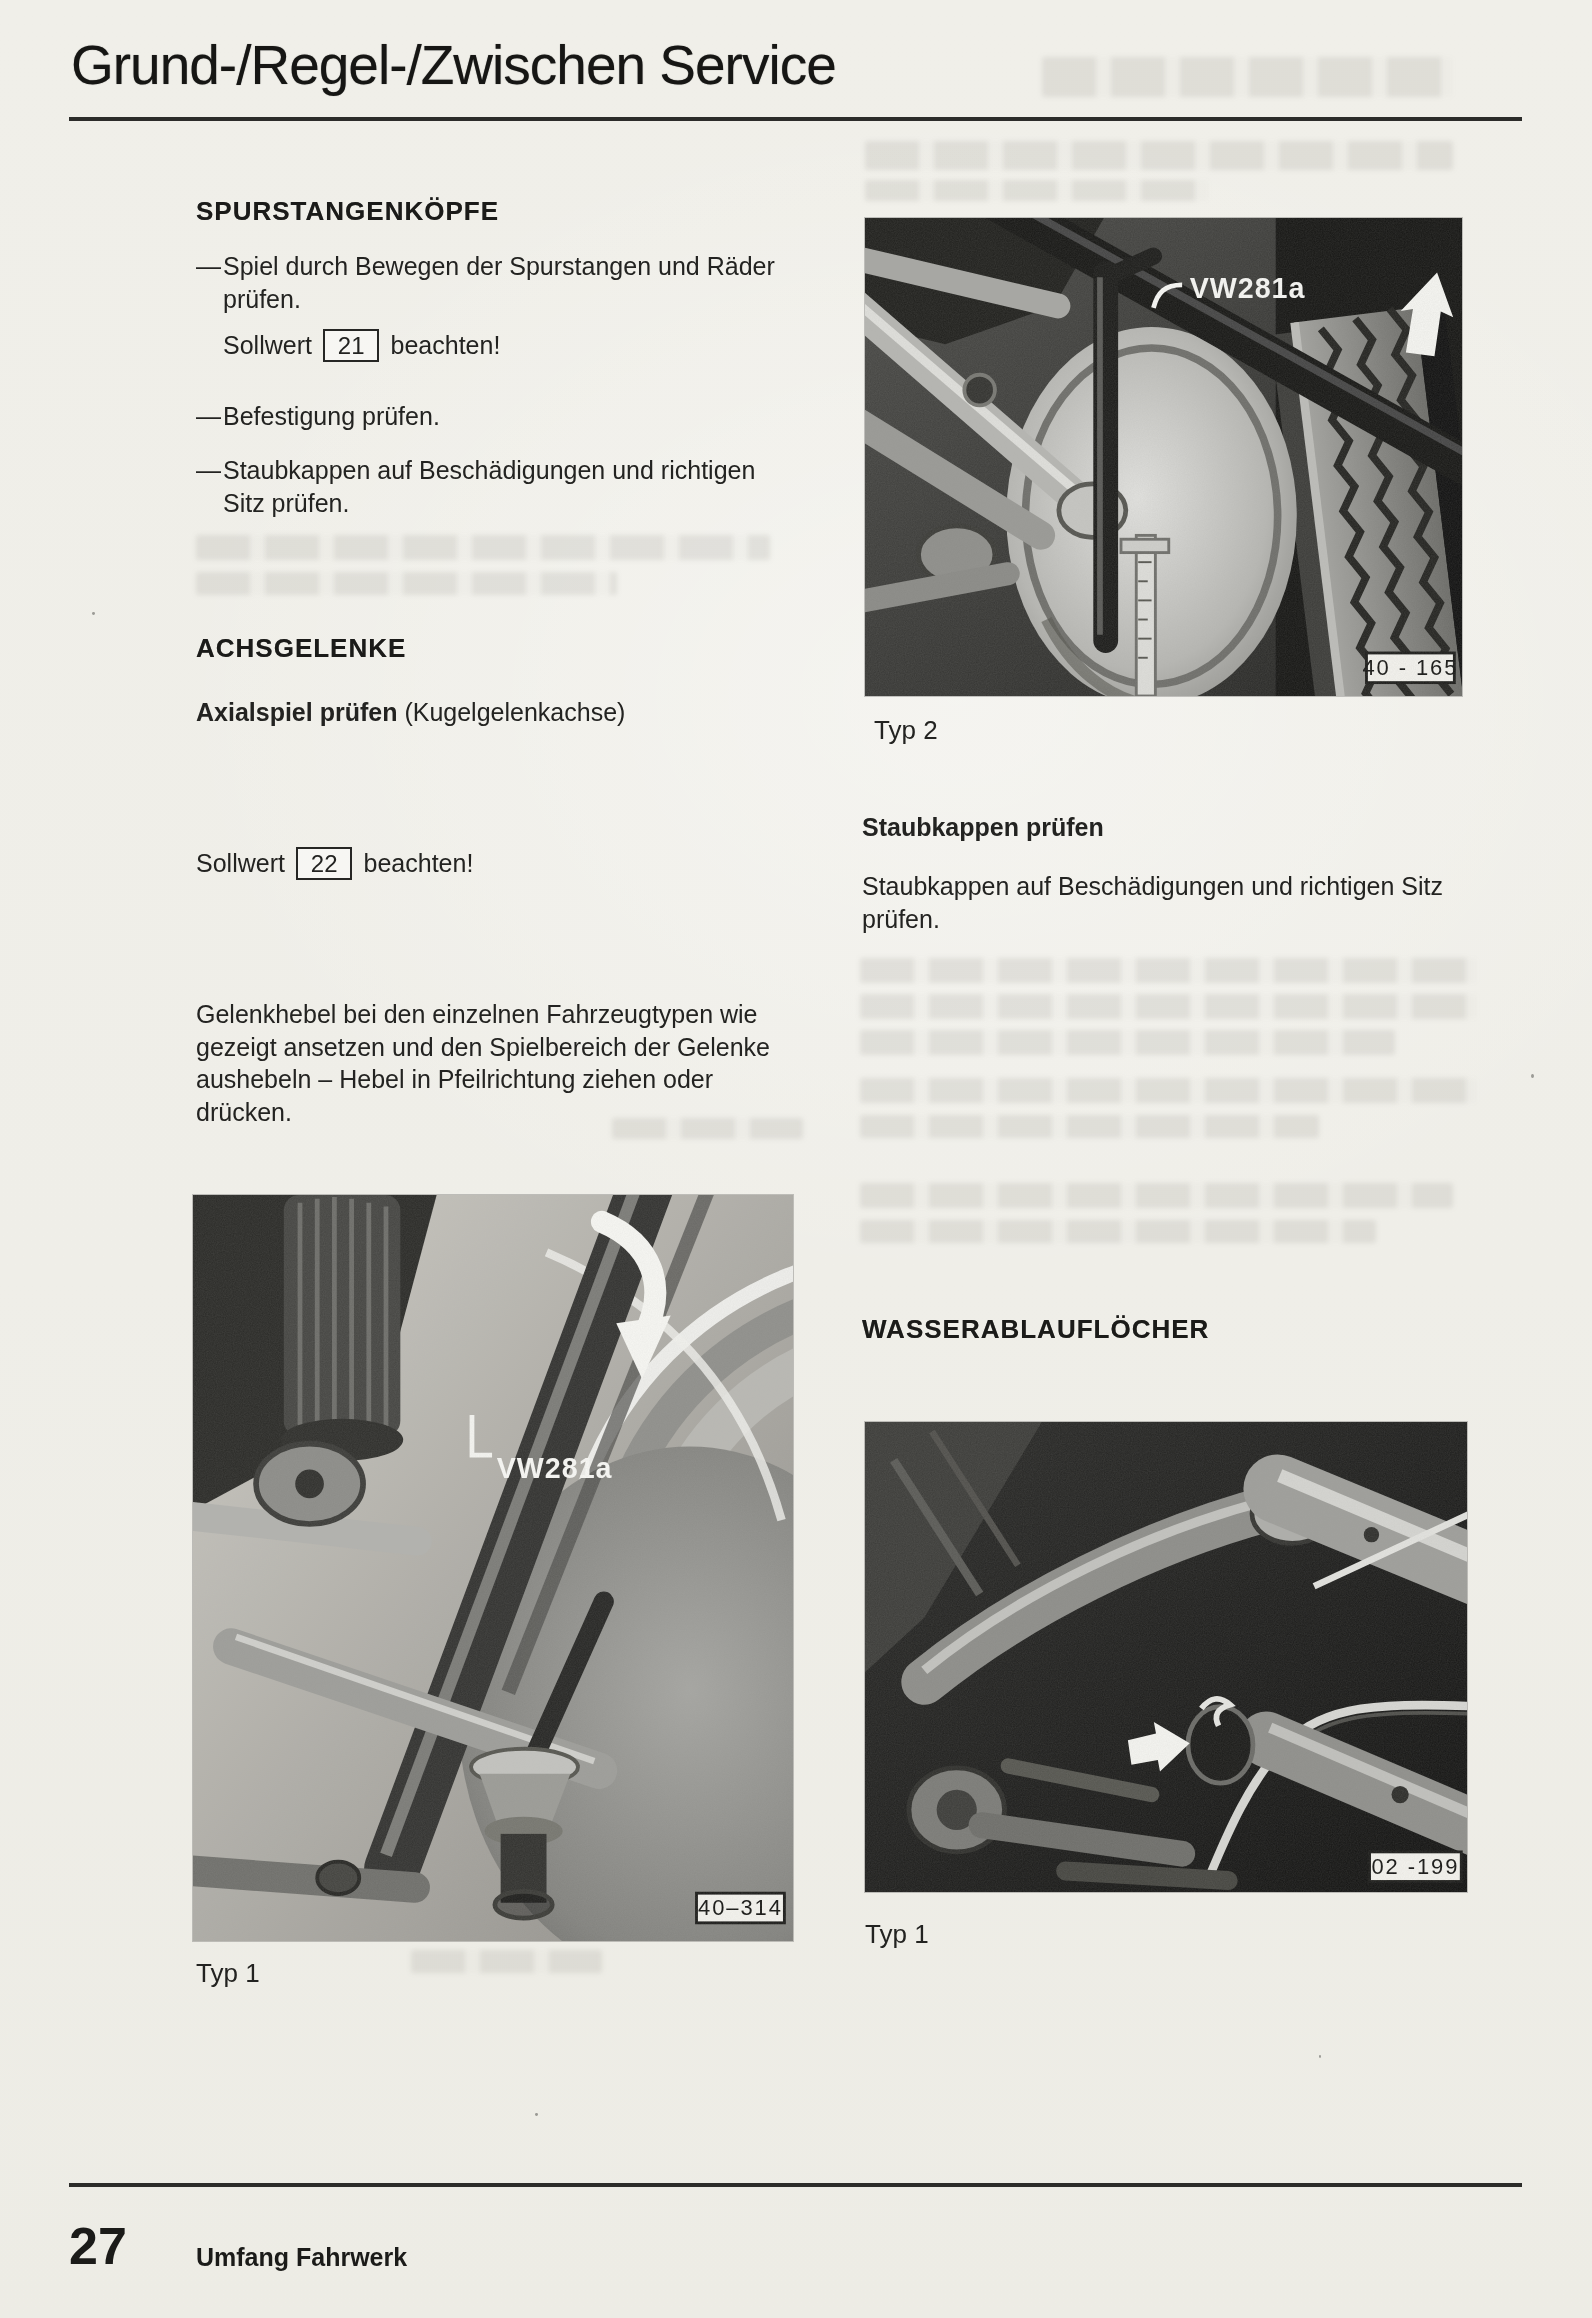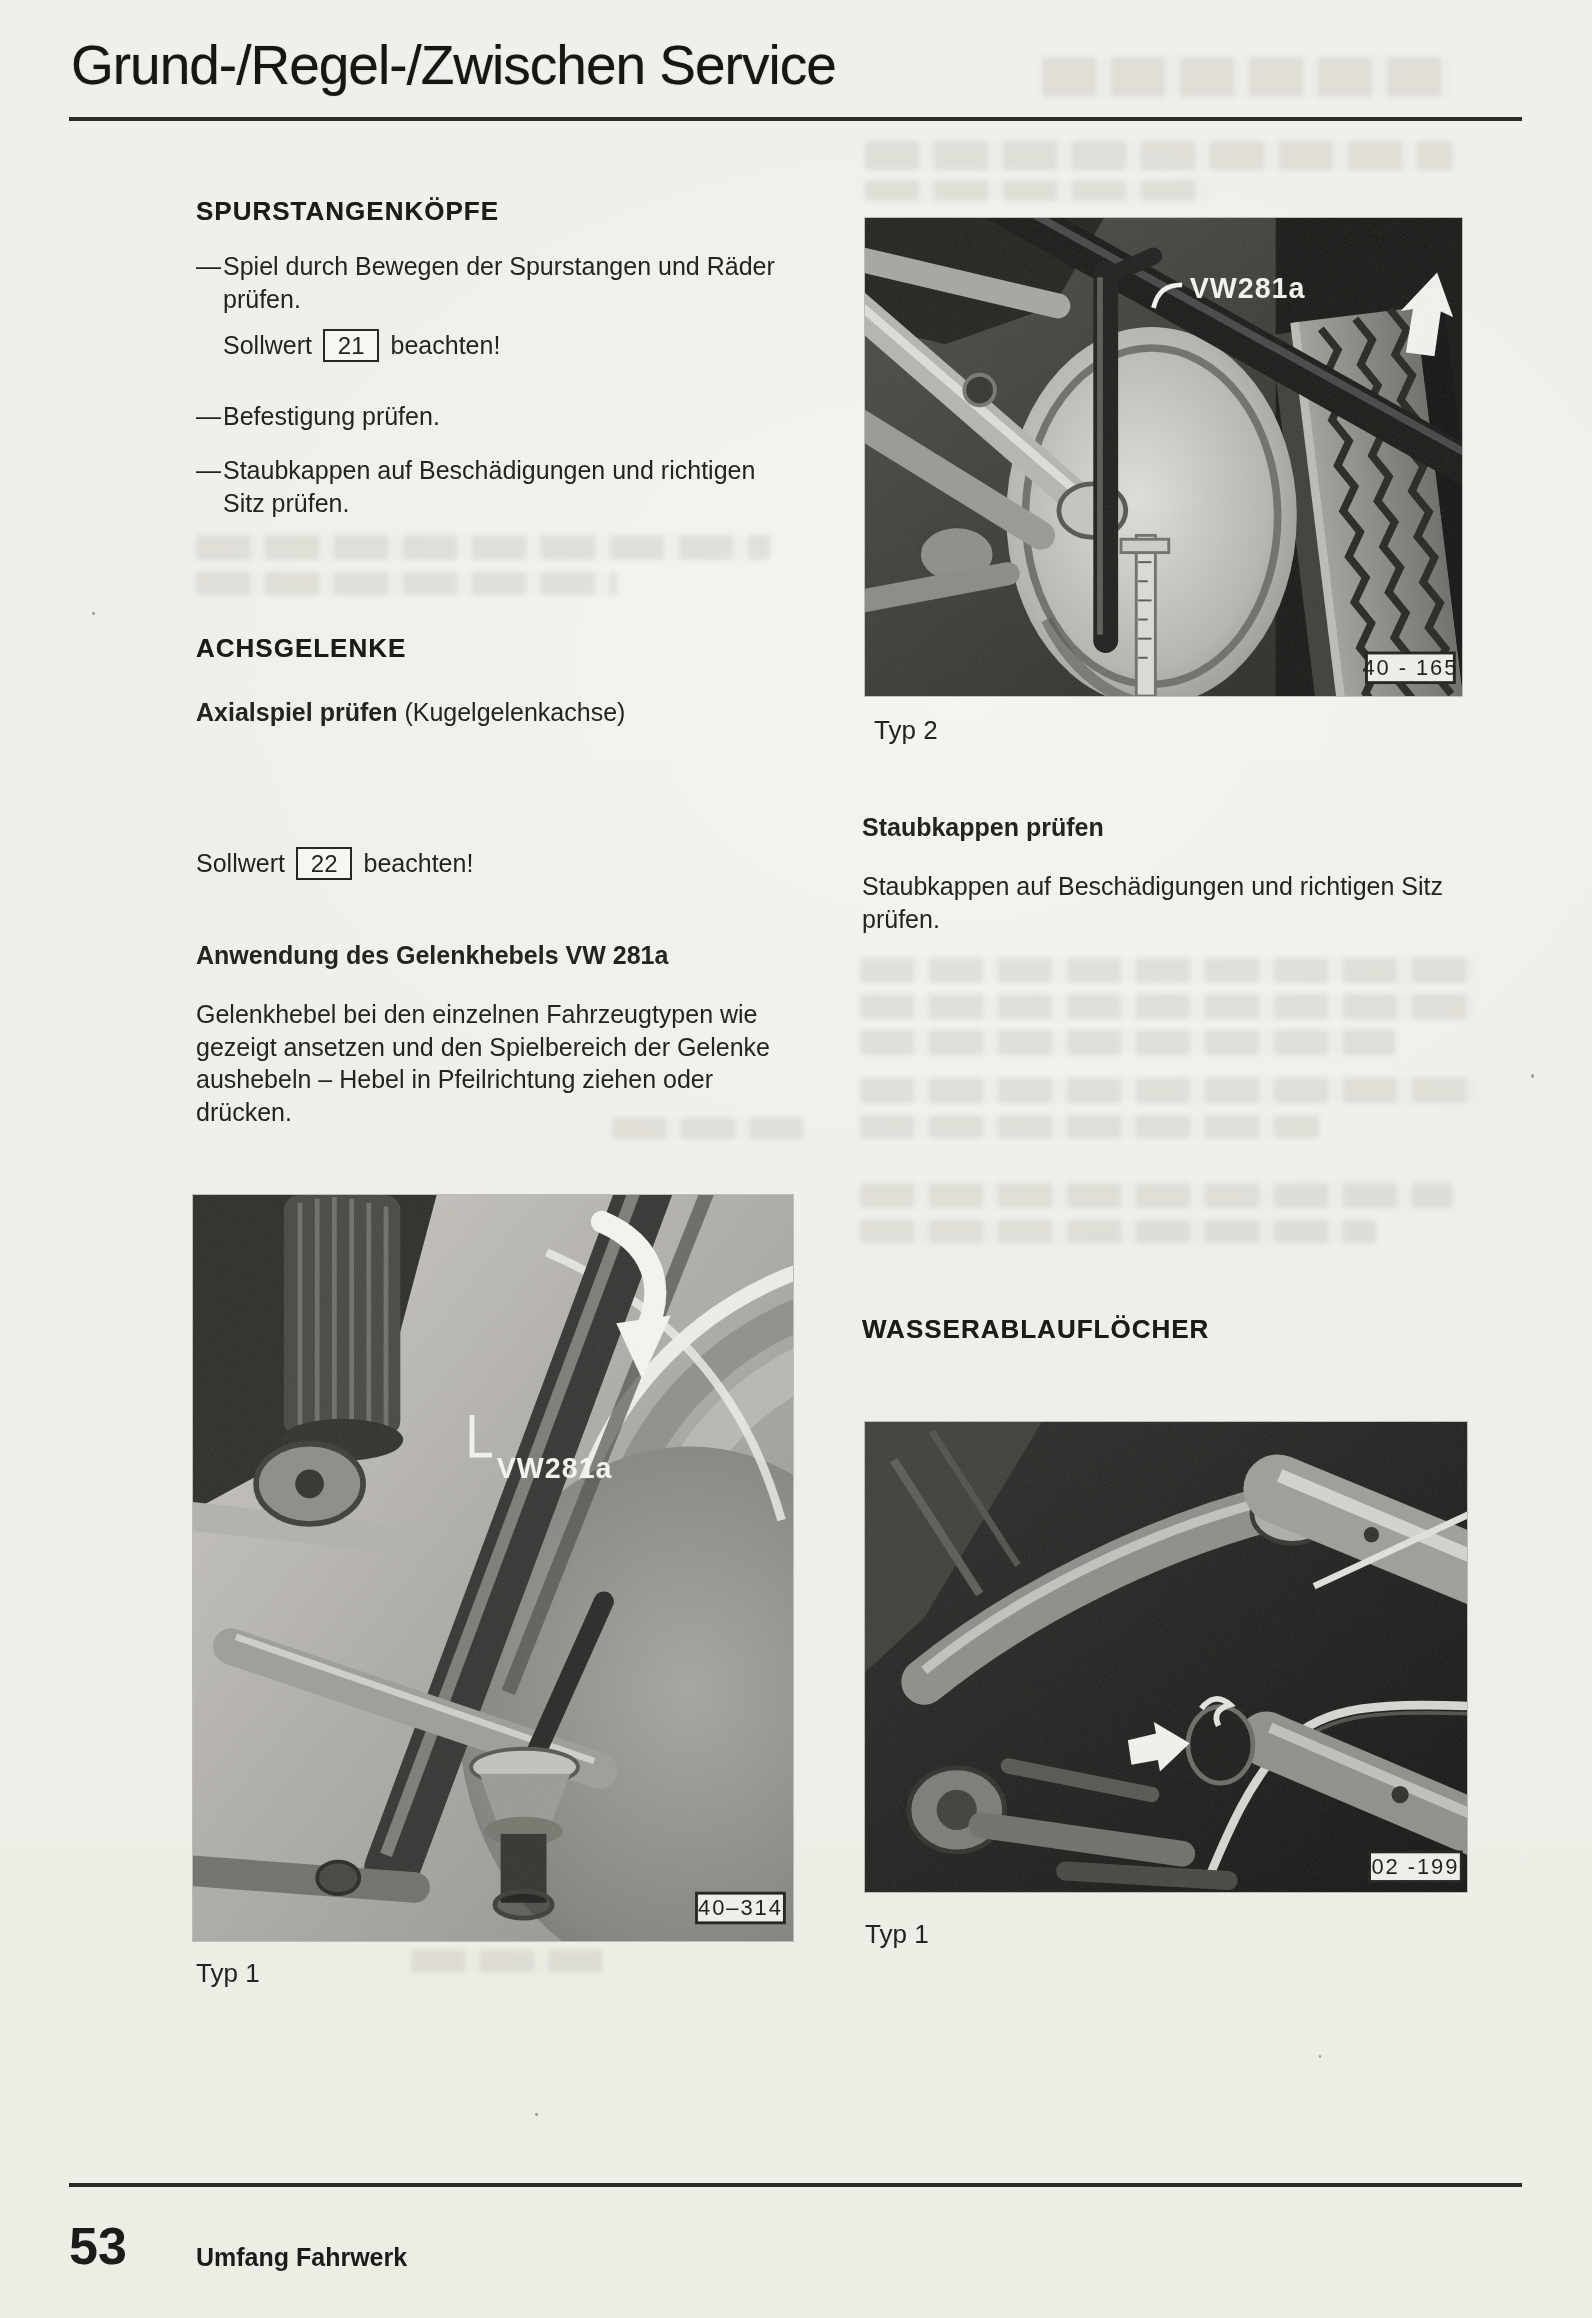--- a/index.html
+++ b/index.html
@@ -106,21 +106,20 @@
     <span class="bold">Axialspiel prüfen</span><span> (Kugelgelenkachse)</span>
   </div>
 
 
   <div class="abs sollwert" style="left:196px;top:847px;">
     <span>Sollwert</span>
     <span class="num">22</span>
     <span>beachten!</span>
   </div>
 
-  <div class="abs body-t bold" style="left:196px;top:939px;width:617px;">Anwendung des Gelenkhebels VW 281a</div>
 
   <div class="abs body-t" style="left:196px;top:998px;width:617px;">Gelenkhebel bei den einzelnen Fahrzeugtypen wie gezeigt ansetzen und den Spielbereich der Gelenke aushebeln – Hebel in Pfeilrichtung ziehen oder drücken.</div>
 
   <div class="abs photo" style="left:193px;top:1195px;width:600px;height:746px;">
     <svg viewBox="0 0 628 780" width="600" height="746" preserveAspectRatio="none">
       <defs>
         <linearGradient id="p2bg" x1="0" y1="0" x2="1" y2="1">
           <stop offset="0" stop-color="#cfcdc6"></stop>
             <stop offset="0.5" stop-color="#aeaca6"></stop>
             <stop offset="1" stop-color="#8f8d88"></stop>
@@ -343,17 +342,17 @@
         <text class="ref-text" x="576" y="473" text-anchor="middle">02 -199</text>
       </g>
       <rect width="630" height="492" filter="url(#noiseC)"></rect>
     </svg>
   </div>
 
   <div class="abs caption" style="left:865px;top:1919px;">Typ 1</div>
 
 
   <div class="abs rule" style="top:2183px;"></div>
-  <div class="abs footer-num" style="left:69px;top:2216px;">53</div>
+  <div class="abs footer-num" style="left:69px;top:2216px;">27</div>
   <div class="abs footer-label" style="left:196px;top:2243px;">Umfang Fahrwerk</div>
 
 </div>
 
 
 </body></html>

